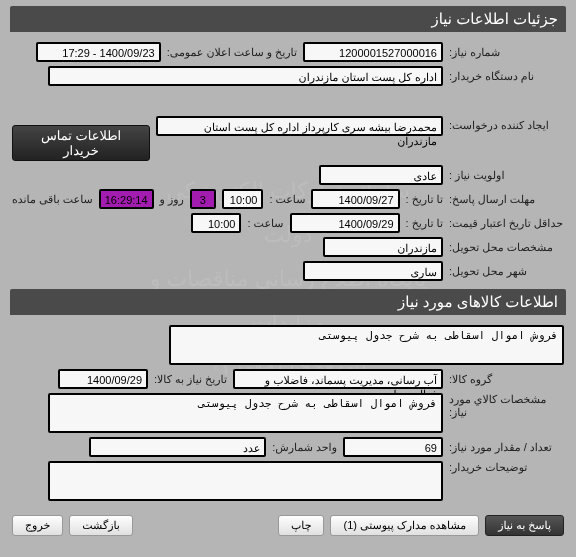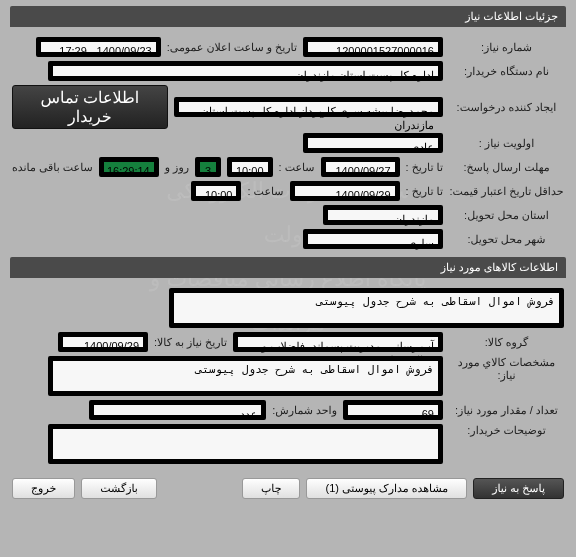--- a/index.html
+++ b/index.html
@@ -27,56 +27,56 @@
 }
 .content {
   position: relative;
   z-index: 1;
   padding: 6px 10px 6px 10px;
 }
 .section-header {
   background: #4a4a4a;
   color: #fff;
   padding: 4px 8px;
-  font-size: 11px;
+  font-size: 15px;
   margin-bottom: 6px;
   border-radius: 2px 2px 0 0;
 }
 .section-body {
   padding: 4px 2px;
 }
 .row {
   display: flex;
   align-items: center;
   gap: 6px;
   margin-bottom: 4px;
   flex-wrap: nowrap;
 }
 .label {
   width: 115px;
-  text-align: center;
+  text-align: left;
   color: #222;
   font-size: 11px;
   flex-shrink: 0;
 }
 .field {
   background: #fff;
-  border: 5px solid #000000;
+  border: 2px solid #000000;
   padding: 2px 4px;
   font-size: 11px;
   height: 20px;
   line-height: 14px;
   border-radius: 2px;
   text-align: right;
 }
 .field-ro {
   background: #f7f7f7;
 }
 .field-y {
-  background: #15803d;
+  background: #a21caf;
 }
 .inline-lbl {
   color: #222;
   font-size: 11px;
   white-space: nowrap;
   text-align: right;
 }
 textarea.field {
   height: 40px;
   resize: none;
@@ -86,40 +86,41 @@
   display: flex;
   gap: 6px;
   padding: 6px 2px;
   justify-content: space-between;
   align-items: center;
 }
 .btn {
   background: linear-gradient(#fefefe,#e0e0e0);
   border: 1px solid #999;
   border-radius: 3px;
-  padding: 3px 18px;
+  padding: 3px 12px;
   font-size: 11px;
   cursor: pointer;
   white-space: nowrap;
 }
 .btn.dark {
   background: linear-gradient(#555,#333);
   color: #fff;
   border-color: #222;
 }
 .btn-left { display:flex; gap:6px; }
 .btn-right { display:flex; gap:6px; }
 .side-btn {
   background: linear-gradient(#444,#222);
   color:#fff;
   border:1px solid #111;
-  font-size:16px;
+  font-size:13px;
   padding:2px 9px;
   border-radius:3px;
   cursor:pointer;
+  margin-top:35px;
 }
 </style>
 </head>
 <body>
 
 <div class="watermark">
   <div>سامانه تدارکات الکترونیکی دولت</div>
   <div>پایگاه اطلاع رسانی مناقصات و مزایدات</div>
   <div>۰۲۱-۸۸۳۴۹۶۷۰-۵</div>
 </div>
@@ -142,21 +143,21 @@
     </div>
 
     <div class="row">
       <span class="label">ایجاد کننده درخواست:</span>
       <span class="field field-ro" style="width:290px">محمدرضا بیشه سری کارپرداز اداره کل پست استان مازندران</span>
       <button class="side-btn">اطلاعات تماس خریدار</button>
     </div>
 
     <div class="row">
       <span class="label">اولویت نیاز :</span>
-      <span class="field field-ro" style="width:140px">عادی</span>
+      <span class="field field-ro" style="width:124px">عادی</span>
     </div>
 
     <div class="row">
       <span class="label">مهلت ارسال پاسخ:</span>
       <span class="inline-lbl">تا تاریخ :</span>
       <span class="field field-ro" style="width:110px">1400/09/27</span>
       <span class="inline-lbl">ساعت :</span>
       <span class="field field-ro" style="width:50px">10:00</span>
       <span class="field field-y" style="width:30px;text-align:center">3</span>
       <span class="inline-lbl">روز و</span>
@@ -166,21 +167,21 @@
 
     <div class="row">
       <span class="label">حداقل تاریخ اعتبار قیمت:</span>
       <span class="inline-lbl">تا تاریخ :</span>
       <span class="field field-ro" style="width:110px">1400/09/29</span>
       <span class="inline-lbl">ساعت :</span>
       <span class="field field-ro" style="width:50px">10:00</span>
     </div>
 
     <div class="row">
-      <span class="label">استان محل تحویل:</span>
+      <span class="label">مشخصات محل تحویل:</span>
       <span class="field field-ro" style="width:120px">مازندران</span>
     </div>
 
     <div class="row">
       <span class="label">شهر محل تحویل:</span>
       <span class="field field-ro" style="width:140px">ساری</span>
     </div>
   </div>
 
   <div class="section-header">اطلاعات کالاهای مورد نیاز</div>

